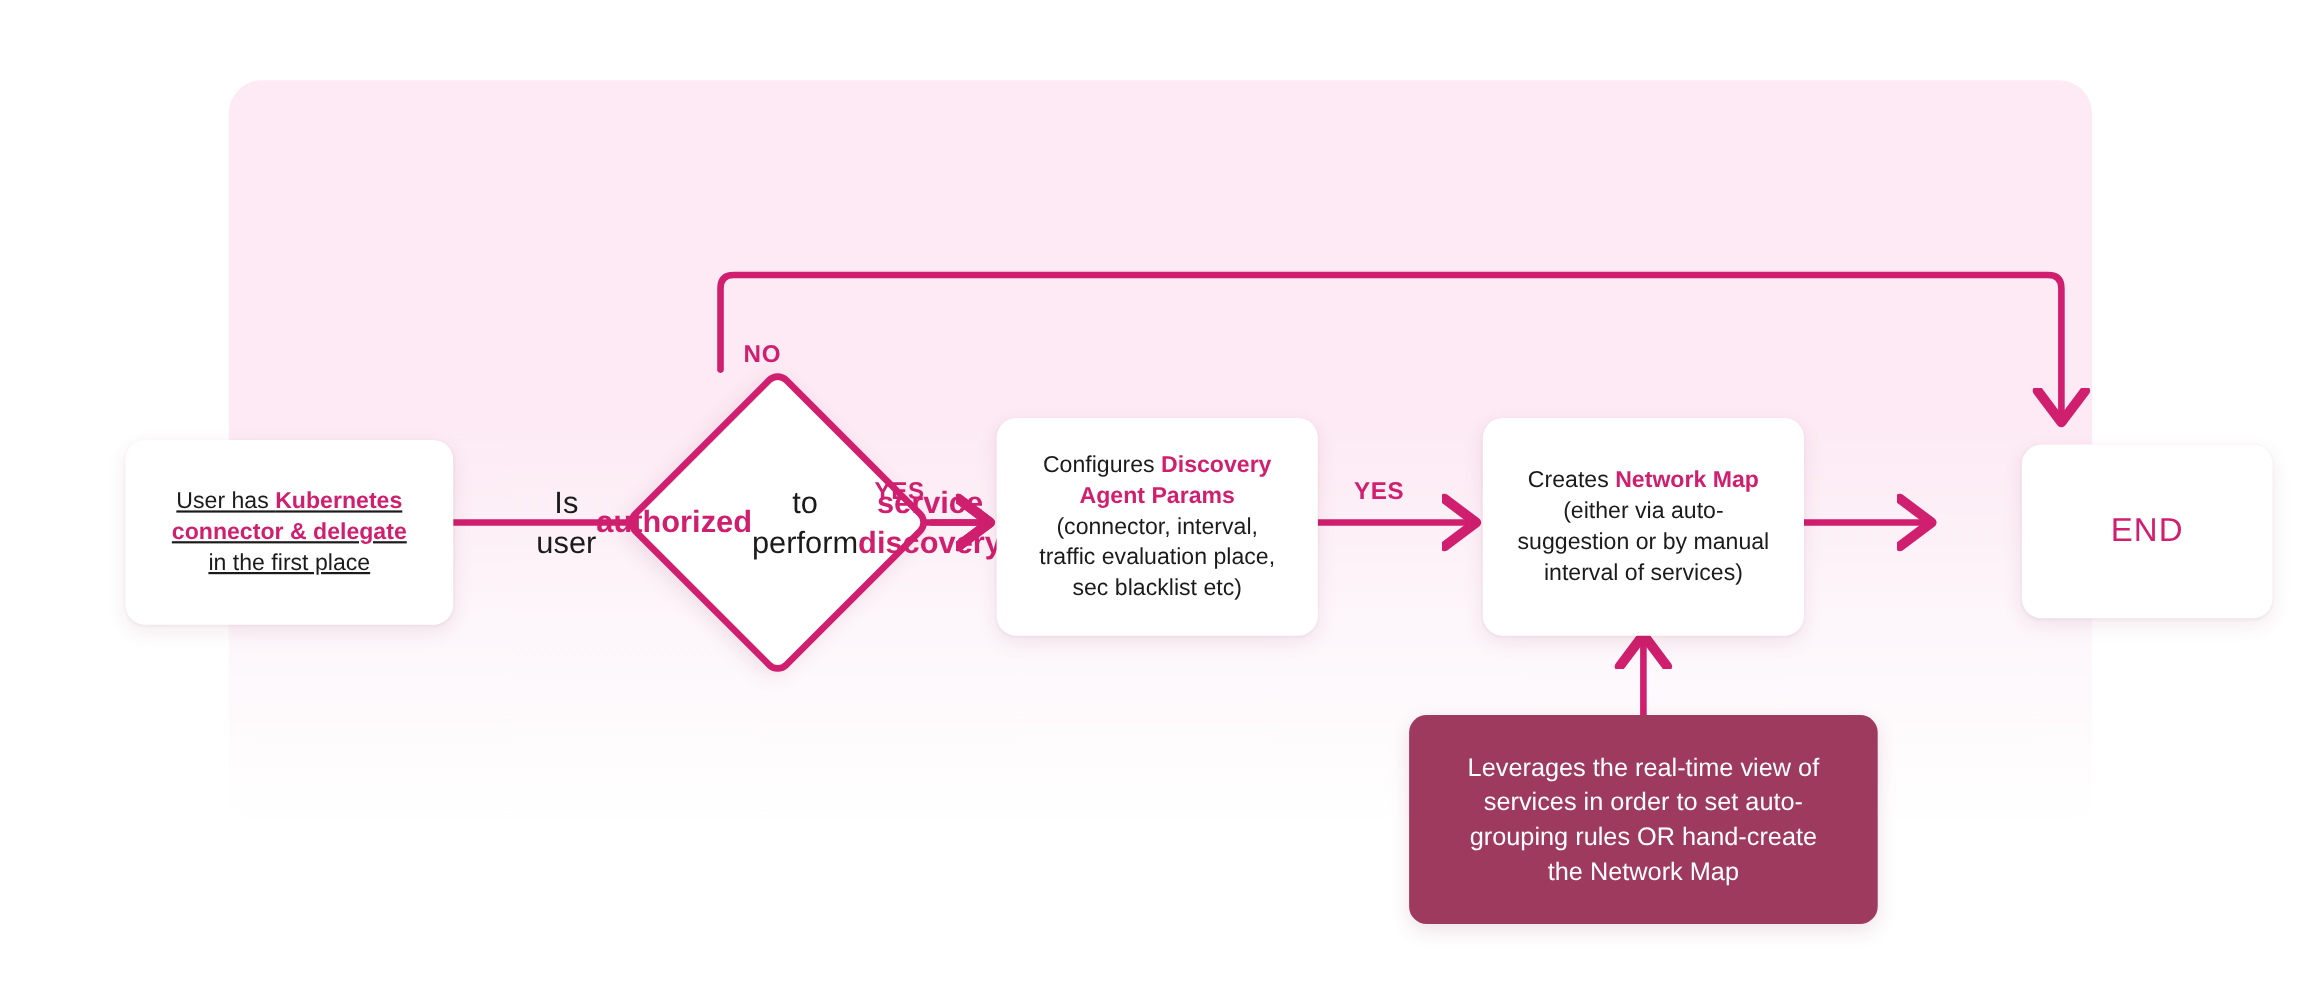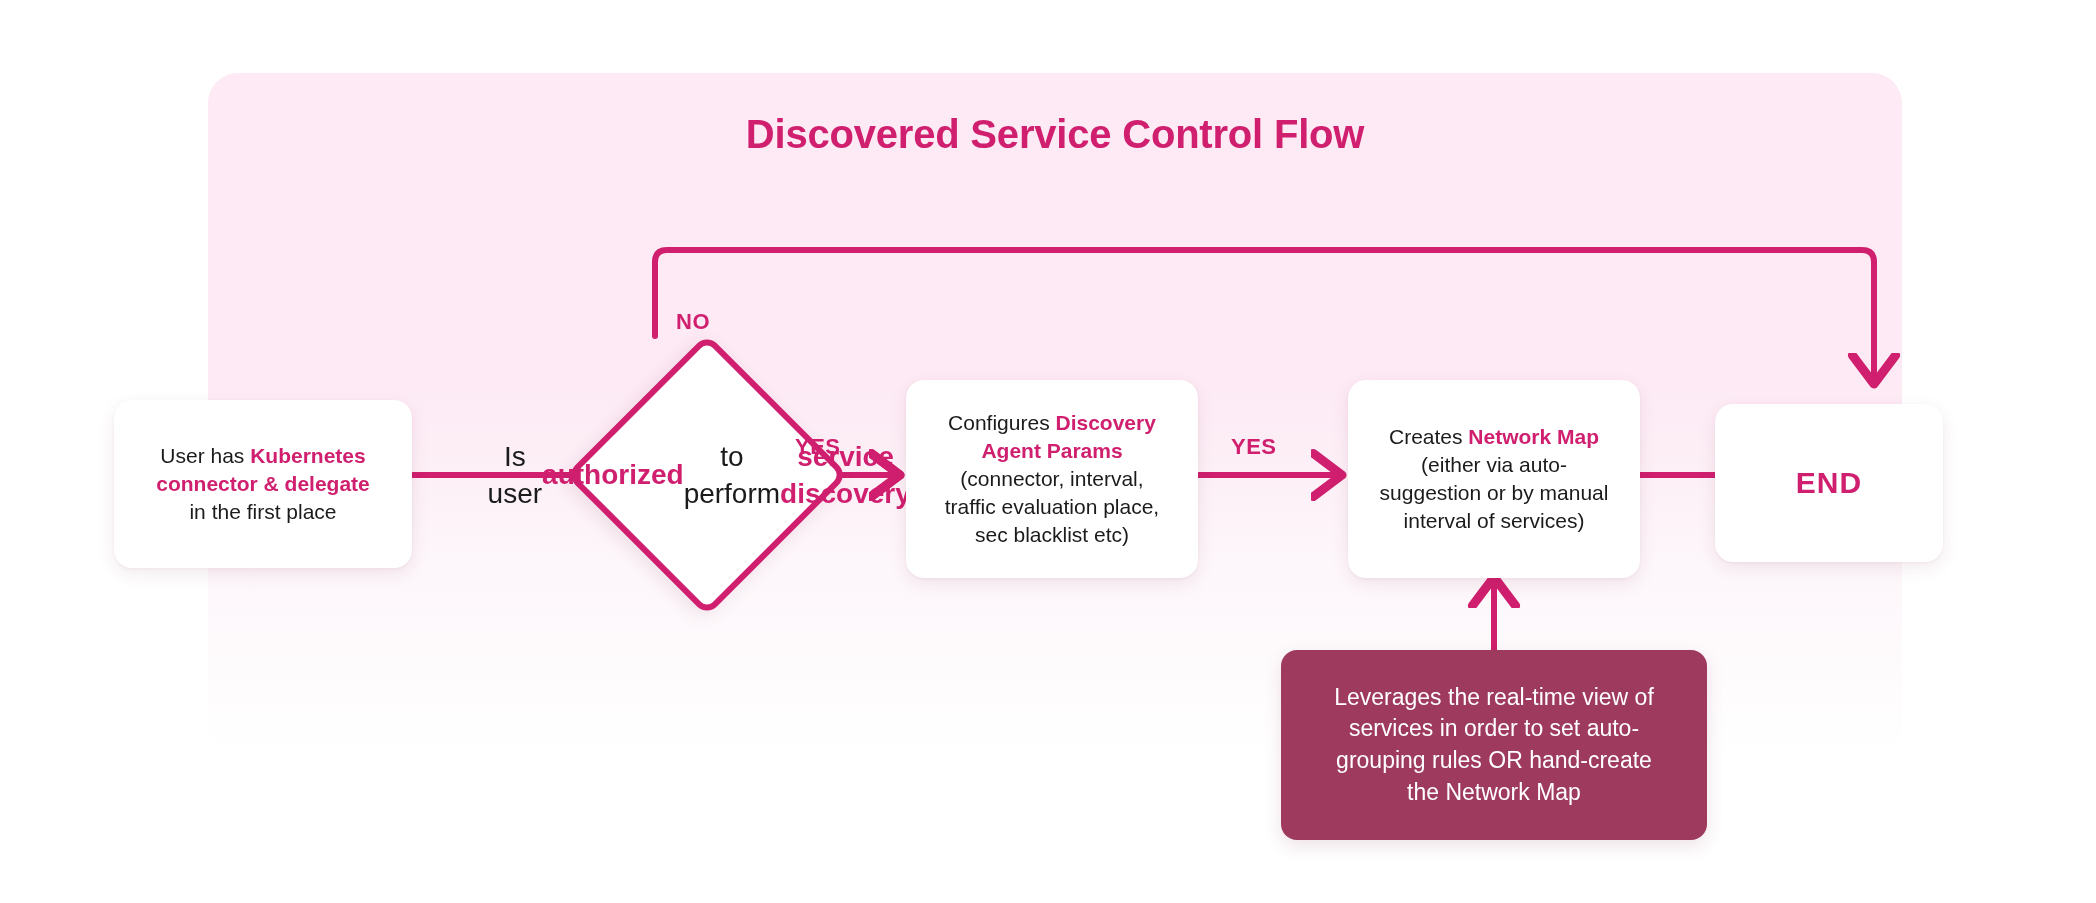--- a/index.html
+++ b/index.html
@@ -48,25 +48,25 @@
     justify-content: center;
     text-align: center;
     color: #1b1b1b;
     font-size: 21px;
     line-height: 1.33;
     padding: 10px 14px;
   }
   .node .txt { width: 100%; }
   .hl { color: #cf1f6e; font-weight: bold; }
 
-  #node-start  { left: 114px;  top: 400px; width: 298px; height: 168px; }
+  #node-start  { left: 114px;  top: 400px; width: 298px; height: 168px; text-decoration: underline; }
   #node-params { left: 906px;  top: 380px; width: 292px; height: 198px; justify-content: center; }
   #node-netmap { left: 1348px; top: 380px; width: 292px; height: 198px; }
-  #node-end    { left: 1715px; top: 404px; width: 228px; height: 158px;
-                 font-size: 30px; font-weight: bold; color: #cf1f6e; letter-spacing: 1px; }
+  #node-end    { left: 1838px; top: 404px; width: 228px; height: 158px;
+                 font-size: 30px; font-weight: normal; color: #cf1f6e; letter-spacing: 1px; }
 
   
   #node-decision {
     position: absolute;
     left: 568px;
     top: 336px;
     width: 278px;
     height: 278px;
   }
   #node-decision .dia-shape {
@@ -174,21 +174,20 @@
 
     <g>
       <path d="M1640,475 L1750,475" fill="none" stroke="#cf1f6e" stroke-width="6" marker-end="url(#ah)"></path>
     </g>
 
     <g>
       <path d="M1494,650 L1494,583" fill="none" stroke="#cf1f6e" stroke-width="6" marker-end="url(#ah)"></path>
     </g>
   </svg>
 
-  <div id="title">Discovered Service Control Flow</div>
 
   <div class="node" id="node-start">
     <div class="txt"><span>User has </span><span class="hl">Kubernetes</span><br><span class="hl">connector &amp; delegate</span><br><span>in the first place</span></div>
   </div>
 
   <div id="node-decision">
     <div class="dia-shape"></div>
     <div class="dia-text">
         <span>Is user</span>
         <br>

